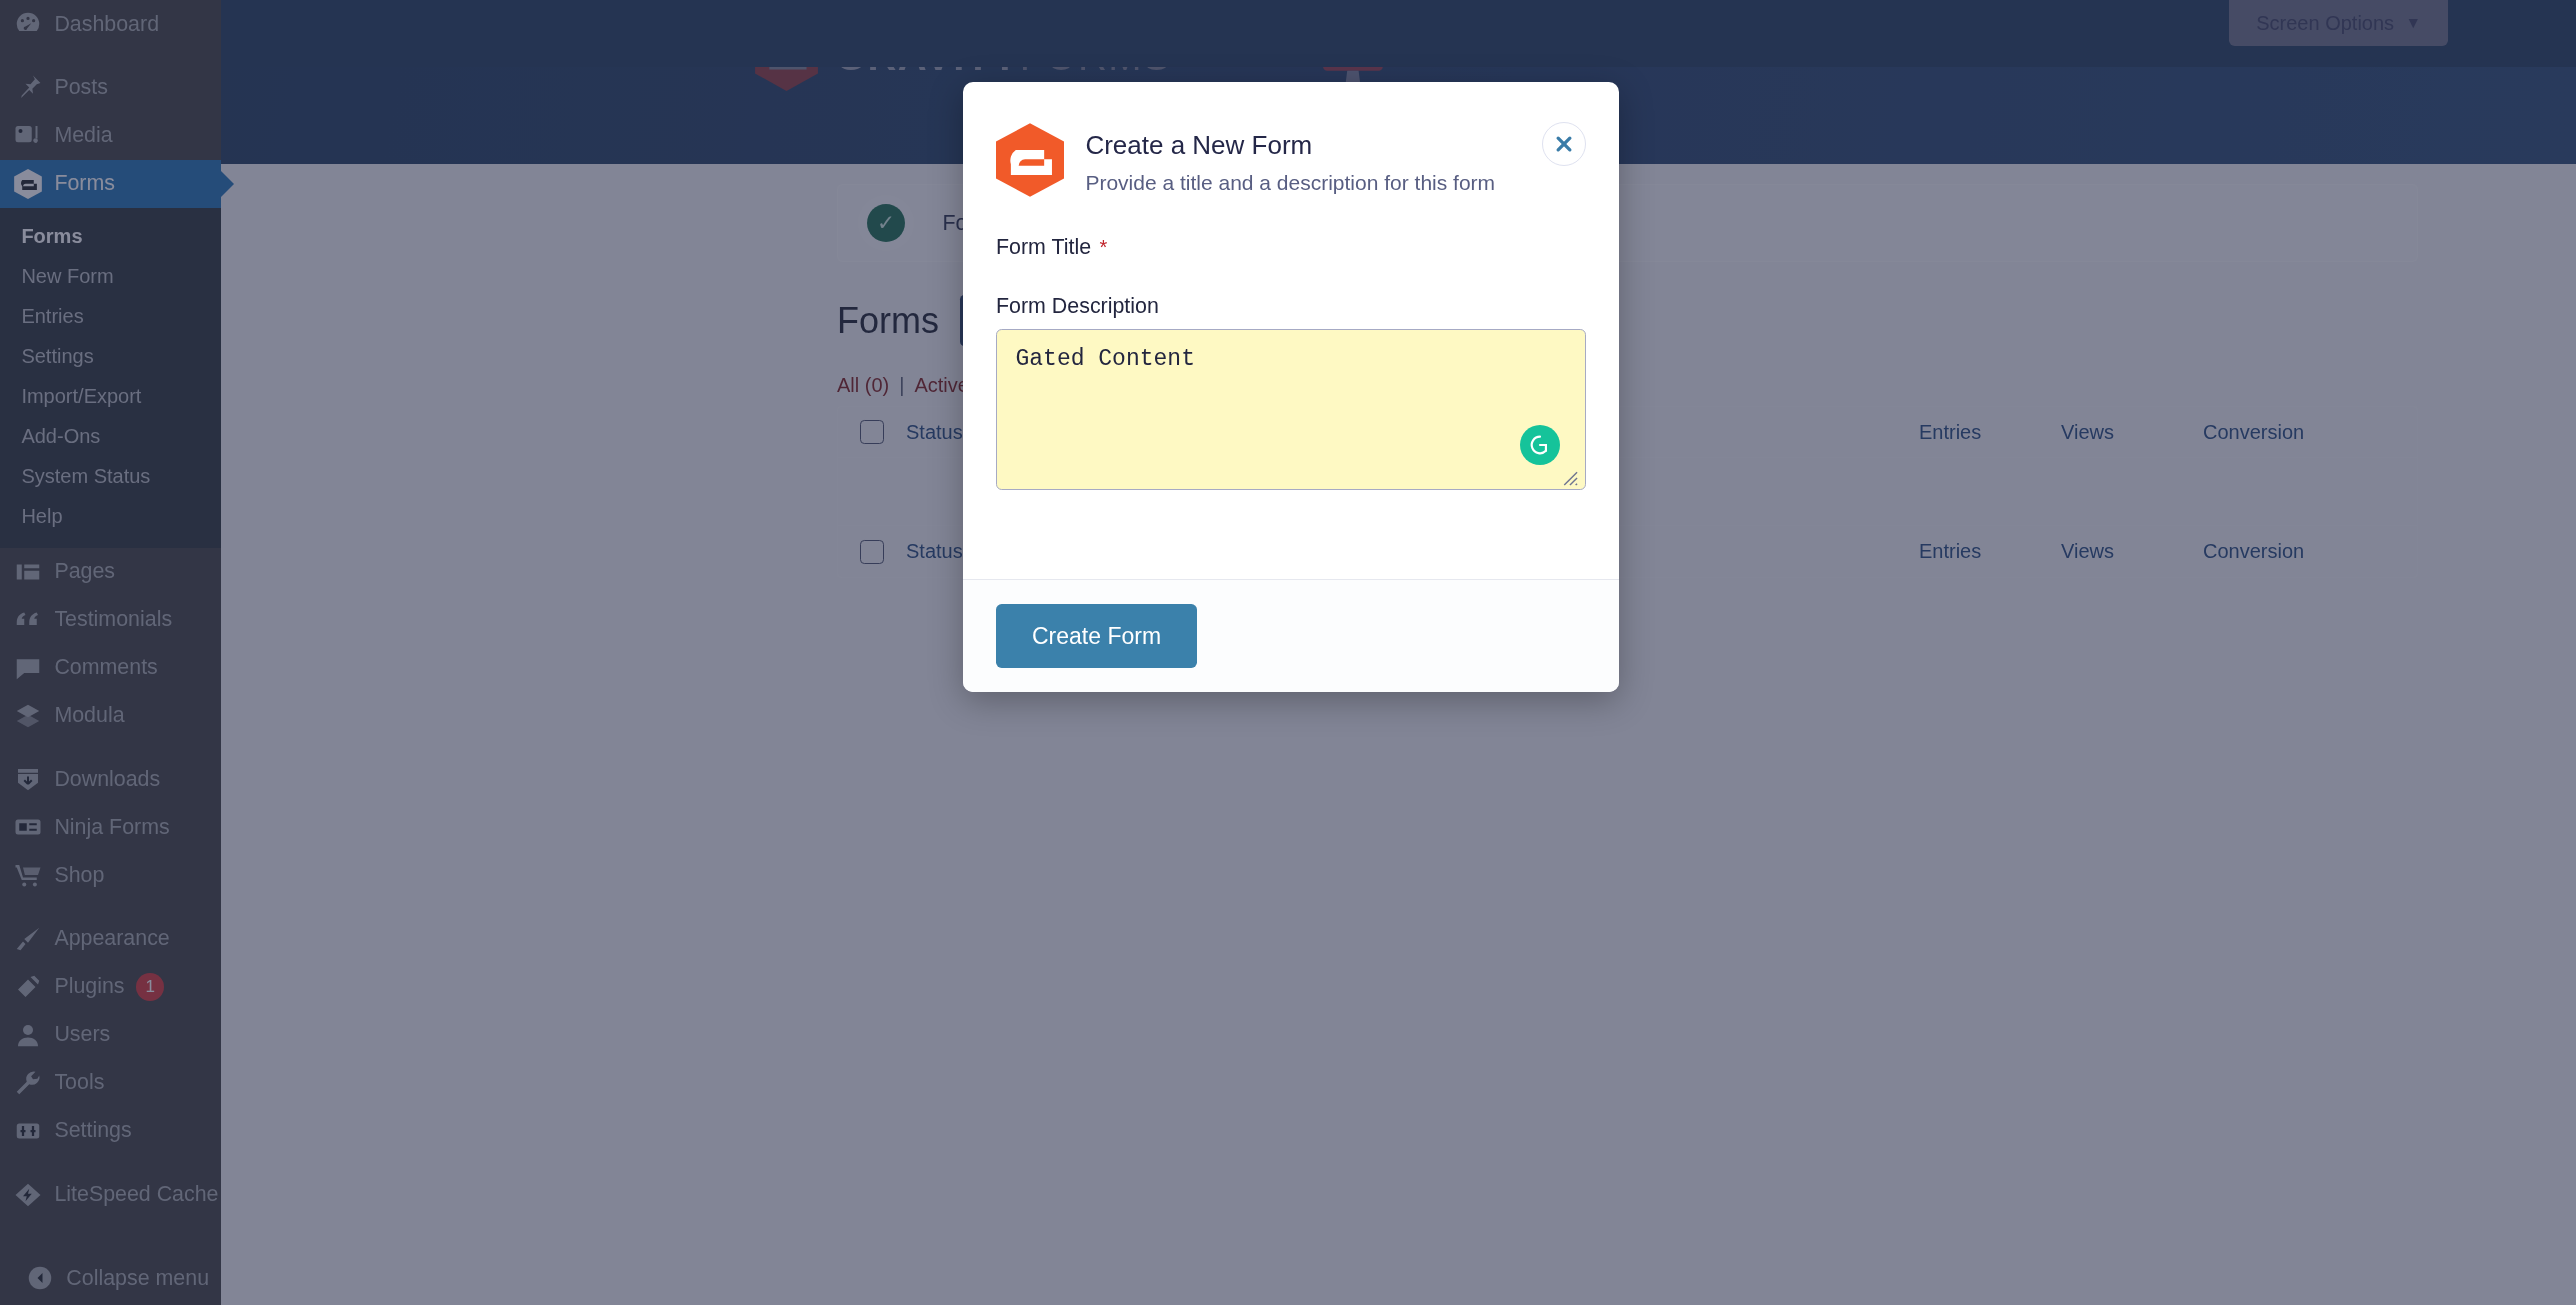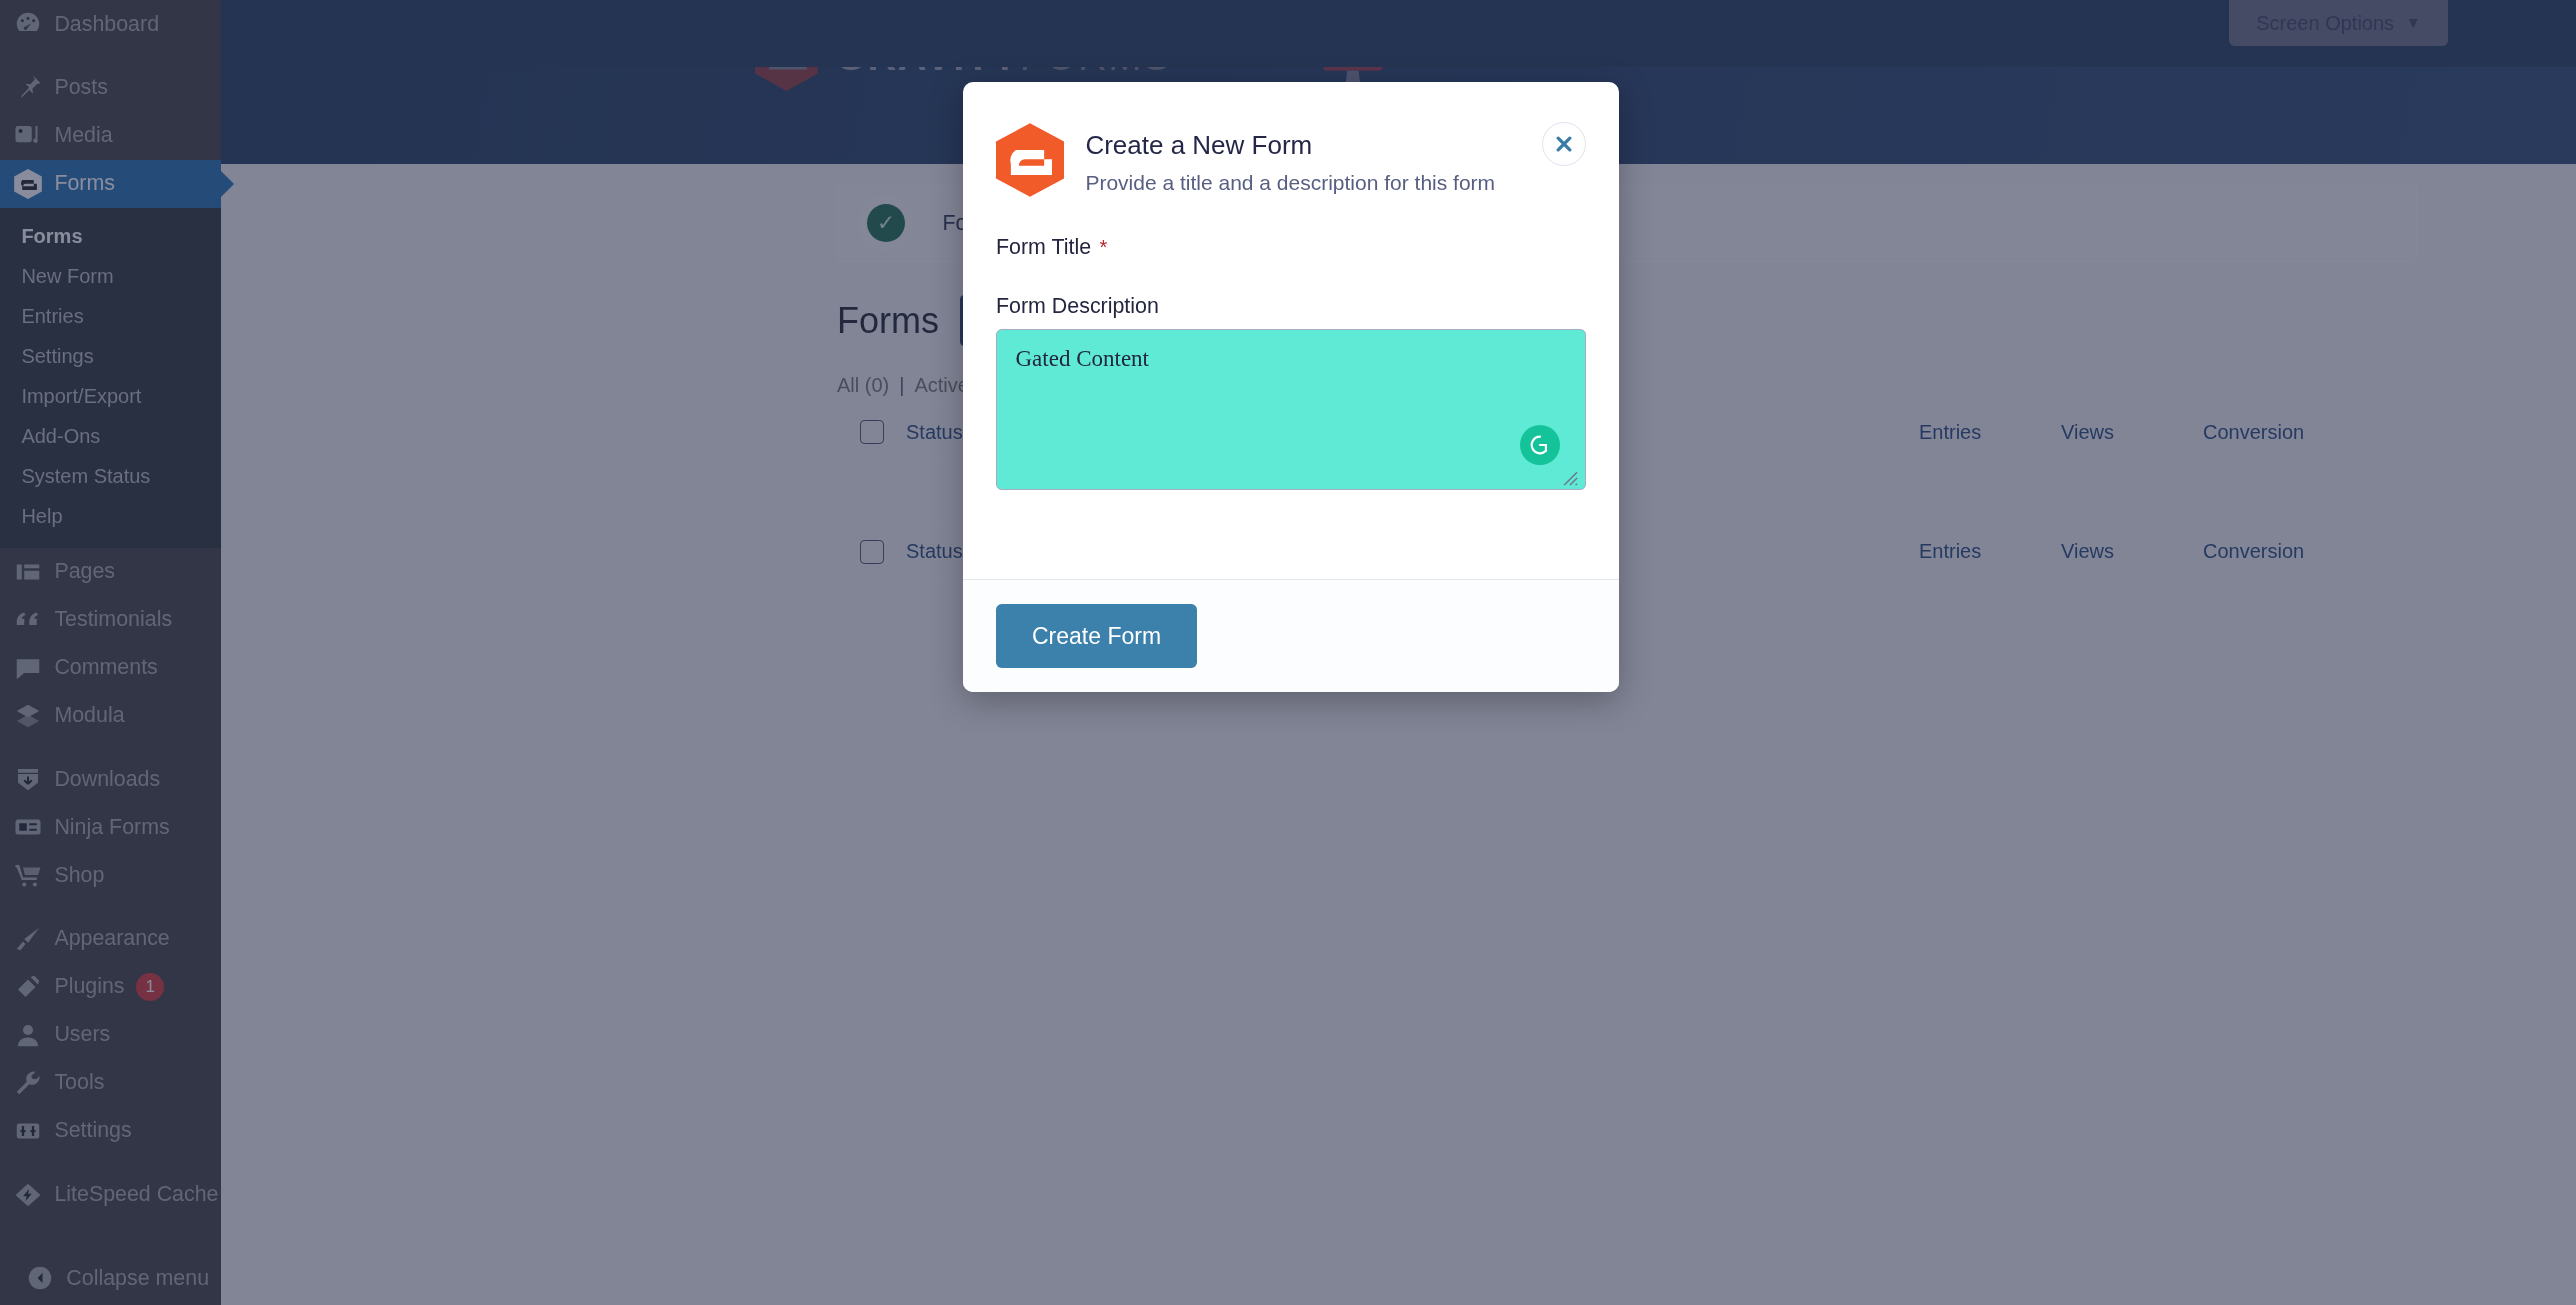--- a/index.html
+++ b/index.html
@@ -151,21 +151,21 @@
     border-radius: 4.3px;
     cursor: pointer;
     white-space: nowrap;
   }
   #subsubsub {
     position: absolute; left: 616px; top: 374px;
     font-size: 20px; color: #2b4a7d;
     display: flex; gap: 0;
     white-space: nowrap;
   }
-  #subsubsub a { color: #737373; text-decoration: none; cursor: pointer; }
+  #subsubsub a { color: #7f1d1d; text-decoration: none; cursor: pointer; }
   #subsubsub .sep { margin: 0 10px; color: #555c70; }
   #subsubsub .cur { font-weight: bold; color: #1b2233; }
 
   #forms-table {
     position: absolute; left: 616px; top: 406px;
     width: 1581px;
     border: 0.7px solid rgba(255,255,255,0.18);
     border-radius: 4.3px;
     overflow: hidden;
   }
@@ -244,27 +244,27 @@
     font-size: 23px;
     color: #111;
     padding: 0 18.5px;
     font-family: "Liberation Sans", sans-serif;
     outline: none;
   }
   .field-gap { height: 24px; }
   #desc-wrap { position: relative; }
   #form-desc-input {
     width: 100%; height: 161px;
-    background: #5eead4;
+    background: #fef9c3;
     border: 1.4px solid #a6aac4;
     border-radius: 5.7px;
     font-size: 23px;
     color: #23263f;
     padding: 15.7px 18.5px;
-    font-family: Liberation Serif, serif;
+    font-family: Liberation Mono, monospace;
     resize: none;
     outline: none;
   }
   #grammarly-badge {
     position: absolute; right: 26px; bottom: 27px;
     width: 40px; height: 40px; border-radius: 50%;
     background: #15c39a;
     display: flex; align-items: center; justify-content: center;
     cursor: pointer;
   }

